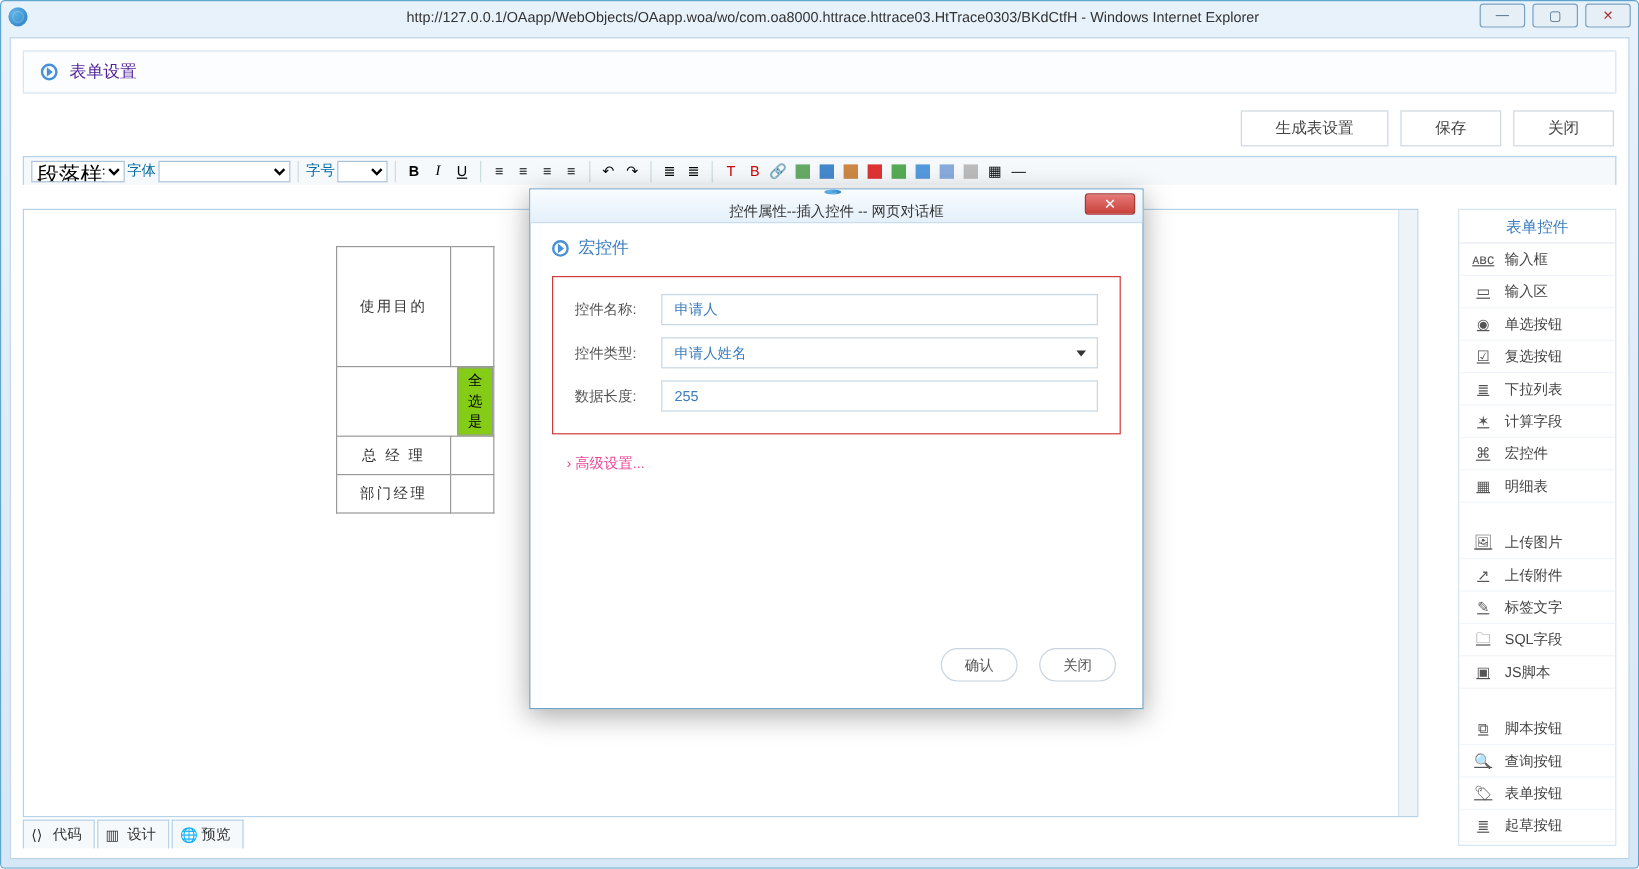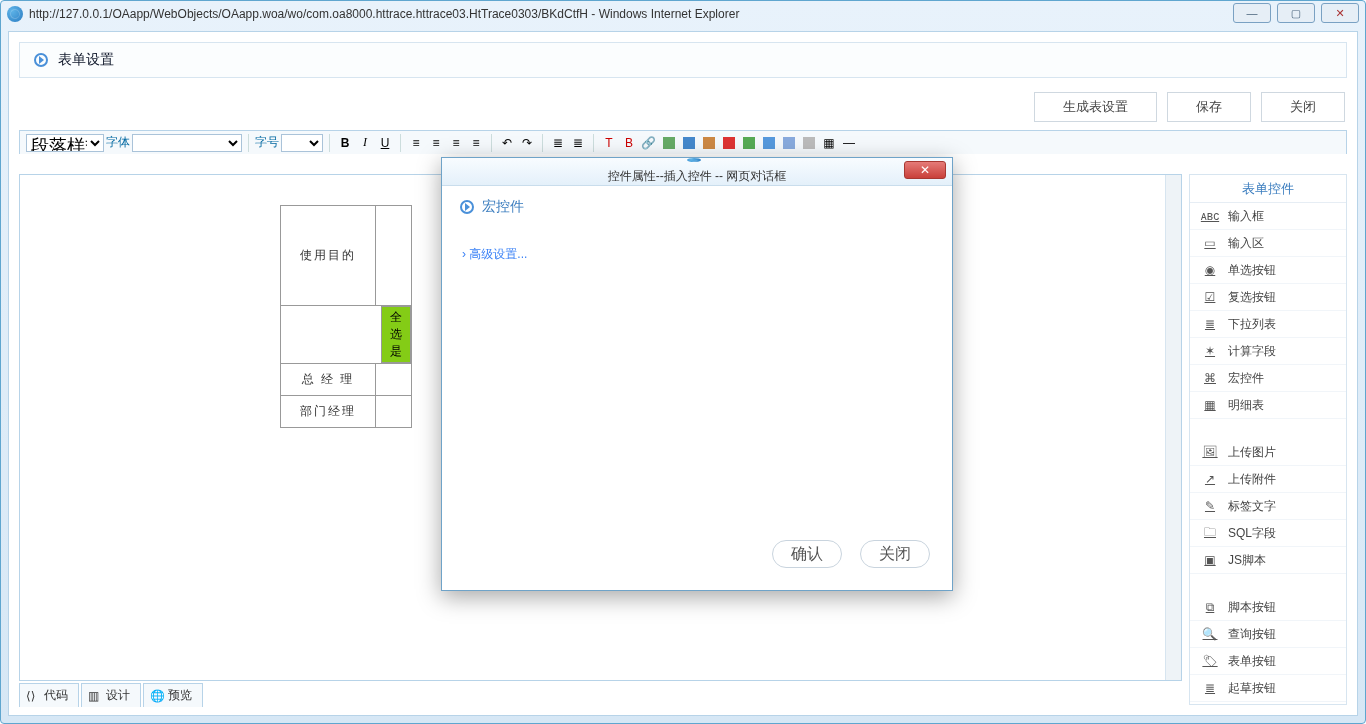--- a/index.html
+++ b/index.html
@@ -1,34 +1,34 @@
 <!DOCTYPE html>
 <html><head>
 <meta charset="utf-8">
 <style>
 * { margin:0; padding:0; box-sizing:border-box; font-family:"Microsoft YaHei","SimSun",Arial,sans-serif; }
 body { background:#fff; width:1366px; height:724px; position:relative; overflow:hidden; font-size:12px; }
 
 
 .win-frame { position:absolute; inset:0; border:1px solid #5fa6cf; border-radius:4px; background:linear-gradient(#e8f2fb,#d6e7f5); }
-.titlebar { height:26px; display:flex; align-items:center; padding:0 6px; position:relative; }
+.titlebar { height:26px; display:flex; align-items:center; padding:0 6px; position:relative;text-align:center; }
 .ie-icon { width:16px; height:16px; margin-right:6px; background:radial-gradient(circle at 30% 30%,#5fb4e8,#2a7dc3); border-radius:50%; position:relative; }
 .ie-icon:after { content:""; position:absolute; inset:3px; border:1.5px solid #fff3; border-radius:50%; transform:rotate(-20deg); }
 .url-text { flex:1; font-size:12px; color:#333; }
 .win-ctrls { position:absolute; right:6px; top:2px; display:flex; gap:6px; }
 .win-ctrl { width:38px; height:20px; border:1px solid #7aa1c3; border-radius:3px; background:#e6eef6; display:flex; align-items:center; justify-content:center; font-size:11px; color:#49637c; }
 .win-ctrl.close{ color:#a33; }
 
 .app-area { position:absolute; left:7px; right:7px; top:30px; bottom:7px; background:#fff; border:1px solid #b7d3e8; }
 
 
 .page-header { margin:10px 10px 0 10px; border:1px solid #d7e5f0; background:#fbfdfe; height:36px; display:flex; align-items:center; padding:0 14px; gap:10px; }
 .hdr-icon { width:14px; height:14px; border:2px solid #4a90d9; border-radius:50%; position:relative; }
 .hdr-icon:after { content:""; position:absolute; left:3px; top:1px; border-left:5px solid #4a90d9; border-top:4px solid transparent; border-bottom:4px solid transparent; }
-.hdr-title { color:#0f172a; font-size:14px; }
+.hdr-title { color:#4c1d95; font-size:14px; }
 
 
 .top-actions { display:flex; justify-content:flex-end; gap:10px; padding:14px 12px 8px; }
 .action-btn { min-width:70px; height:30px; border:1px solid #cfd8e0; background:#fff; color:#444; padding:0 28px; font-size:13px; cursor:pointer; }
 
 
 .toolbar { margin:0 10px; border:1px solid #b7d3e8; border-bottom:none; height:24px; background:#f5f9fc; display:flex; align-items:center; padding:0 6px; gap:2px; font-size:12px; }
 .tb-select { border:1px solid #aac3d9; background:#fff; height:18px; font-size:18px; }
 .tb-sep { width:1px; height:18px; background:#cdd; margin:0 4px; }
 .tb-label { color:#0369a1; }
@@ -41,21 +41,21 @@
 .scrollbar-v { width:16px; background:#eef3f7; border-left:1px solid #d7e5f0; }
 
 
 .bg-table { border-collapse:collapse; margin:30px 0 0 260px; }
 .bg-table td { border:1px solid #999; padding:0; font-size:12px; text-align:center; }
 .bg-table td.lbl { width:95px; height:32px; background:#fff; letter-spacing:2px; color:#333;}
 .bg-table td.tall { height:100px; }
 .bg-inner-btn { border:1px solid #999; background:#84cc16; padding:2px 8px; font-size:12px; }
 
 
-.palette { position:absolute; right:10px; top:142px; bottom:10px; width:158px; border:1px solid #d7e5f0; background:#fff; }
+.palette { position:absolute; right:10px; top:142px; bottom:10px; width:132px; border:1px solid #d7e5f0; background:#fff; }
 .pal-title { height:28px; display:flex; align-items:center; justify-content:center; color:#3b7dbf; border-bottom:1px solid #e6edf4; font-size:13px; }
 .pal-item { height:27px; display:flex; align-items:center; gap:10px; padding:0 12px; color:#444; border-bottom:1px solid #f1f5f9; cursor:pointer; }
 .pal-gap { height:20px; }
 .pal-icon { width:16px; height:16px; color:#555; display:flex; align-items:center; justify-content:center;text-decoration:underline; }
 
 
 .bottom-tabs { position:absolute; left:10px; bottom:8px; display:flex; gap:2px; }
 .btab { border:1px solid #b7d3e8; border-bottom:none; background:#f5f9fc; padding:3px 10px 3px 6px; display:flex; align-items:center; gap:4px; font-size:12px; color:#333; cursor:pointer;}
 .btab .bi{ width:14px; height:14px; }
 
@@ -68,24 +68,24 @@
 .dlg-body { position:absolute; inset:28px 0 0 0; padding:12px 18px; }
 .dlg-section-hdr { display:flex; align-items:center; gap:8px; color:#3b7dbf; font-size:14px; margin-bottom:14px; }
 .form-box { border:1px solid #d23a3a; padding:14px 18px 18px; }
 .frow { display:flex; align-items:center; margin-bottom:10px; }
 .frow:last-child{ margin-bottom:0;}
 .flabel { width:72px; color:#555; font-size:12px; }
 .finput, .fselect { flex:1; height:26px; border:1px solid #c9d6e2; padding:0 10px; font-size:12px; color:#3b7dbf; background:#fff; }
 .fselect { appearance:none; background:linear-gradient(#fff,#fff); }
 .fsel-wrap { flex:1; position:relative; }
 .fsel-wrap:after{ content:""; position:absolute; right:10px; top:11px; border-left:4px solid transparent; border-right:4px solid transparent; border-top:5px solid #333; }
-.adv-link { color:#3b82f6; font-size:12px; margin:16px 0 0 2px; display:inline-block; cursor:pointer; }
+.adv-link { color:#ec4899; font-size:12px; margin:16px 0 0 12px; display:inline-block; cursor:pointer; }
 .adv-link:before{ content:"› "; }
 .dlg-actions { position:absolute; right:22px; bottom:22px; display:flex; gap:18px; }
-.dlg-btn { min-width:64px; height:28px; border:1px solid #c9d4de; border-radius:14px; background:#fff; color:#555; font-size:16px; padding:0 18px; cursor:pointer; }
+.dlg-btn { min-width:64px; height:28px; border:1px solid #c9d4de; border-radius:14px; background:#fff; color:#555; font-size:12px; padding:0 18px; cursor:pointer; }
 .bold{ font-weight:700; }
 .italic{ font-style:italic; font-family:serif;}
 .uline{ text-decoration:underline; }
 .clr-sq{ width:12px;height:12px;display:inline-block; }
 </style>
 </head>
 <body>
 
 <div class="win-frame">
   <div class="titlebar">
@@ -287,20 +287,34 @@
         <div class="dlg-titlebar">
           <span class="ie-icon" style="width:14px;height:14px"></span>
           <span class="dlg-title">控件属性--插入控件 -- 网页对话框</span>
           <div class="dlg-close-x">✕</div>
         </div>
         <div class="dlg-body">
           <div class="dlg-section-hdr">
             <span class="hdr-icon"></span>
             <span>宏控件</span>
           </div>
+          <div class="form-box">
+            <div class="frow">
+              <span class="flabel">控件名称:</span>
+              <input class="finput" value="申请人" style="">
+            </div>
+            <div class="frow">
+              <span class="flabel">控件类型:</span>
+              <div class="fsel-wrap"><select class="fselect" style="width:100%"><option>申请人姓名</option></select></div>
+            </div>
+            <div class="frow">
+              <span class="flabel">数据长度:</span>
+              <input class="finput" value="255" style="">
+            </div>
+          </div>
           <span class="adv-link">高级设置...</span>
           <div class="dlg-actions">
             <button class="dlg-btn">确认</button>
             <button class="dlg-btn">关闭</button>
           </div>
         </div>
       </div>
     </div>
 
   </div>

